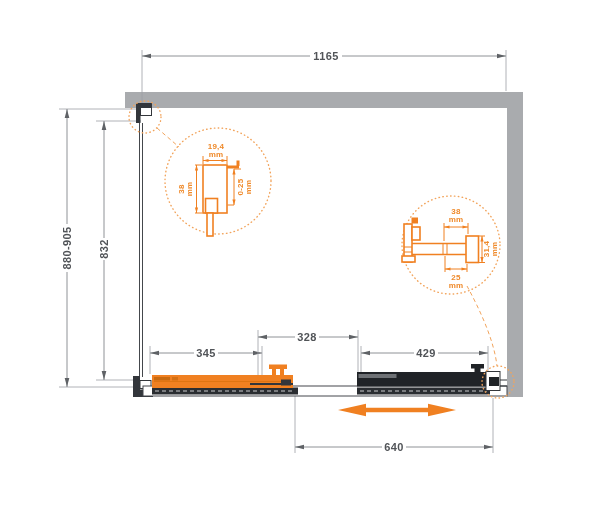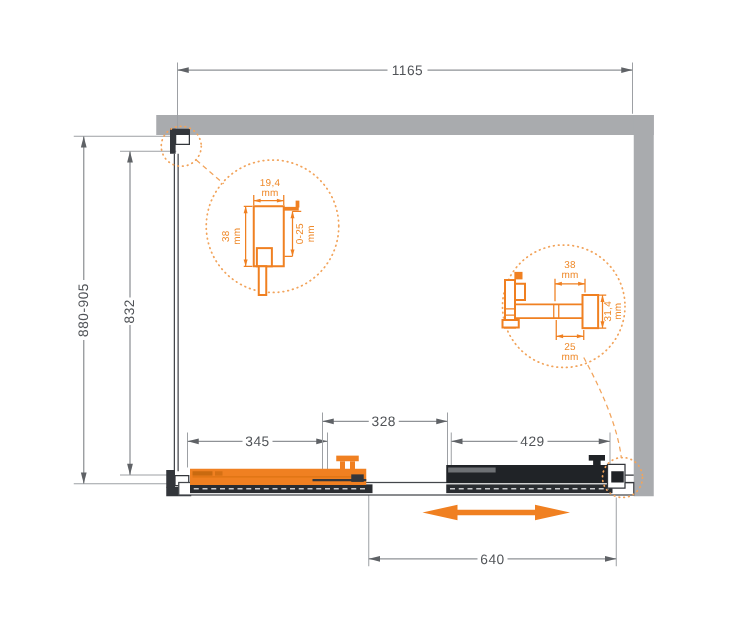--- a/index.html
+++ b/index.html
@@ -1,17 +1,17 @@
 <!DOCTYPE html>
 <html><head>
 <meta charset="utf-8">
 <style>
   html,body{margin:0;padding:0;background:#fff;}
   .stage{position:relative;width:600px;height:505px;background:#fff;overflow:hidden;
-         font-family:"Liberation Sans",sans-serif;}
+         font-family:"Liberation Sans",sans-serif;font-weight:bold;}
   svg text{font-family:"Liberation Sans",sans-serif;}
   .dim-line{stroke:#8F9296;stroke-width:1;fill:none;}
   .ext{stroke:#9DA0A4;stroke-width:0.8;fill:none;}
   .dim-arrow{fill:#5F6266;stroke:none;}
   .dim-text{font-size:11px;fill:#515458;letter-spacing:.4px;}
   .dark-stroke{stroke:#33363B;stroke-width:1;fill:#fff;}
   .dark-fill{fill:#33363B;stroke:none;}
   .panel-fill{fill:#202327;stroke:none;}
   .o-stroke{stroke:#F08021;stroke-width:1.6;fill:#fff;}
   .o-thin{stroke:#F08021;stroke-width:1;fill:none;}

